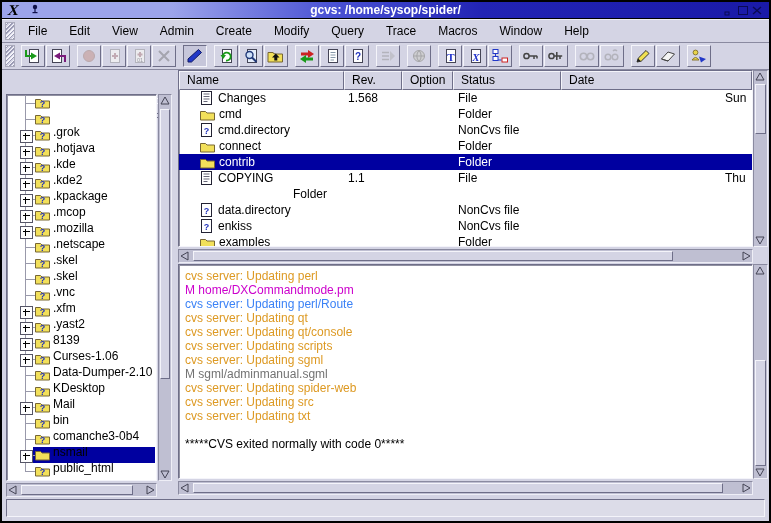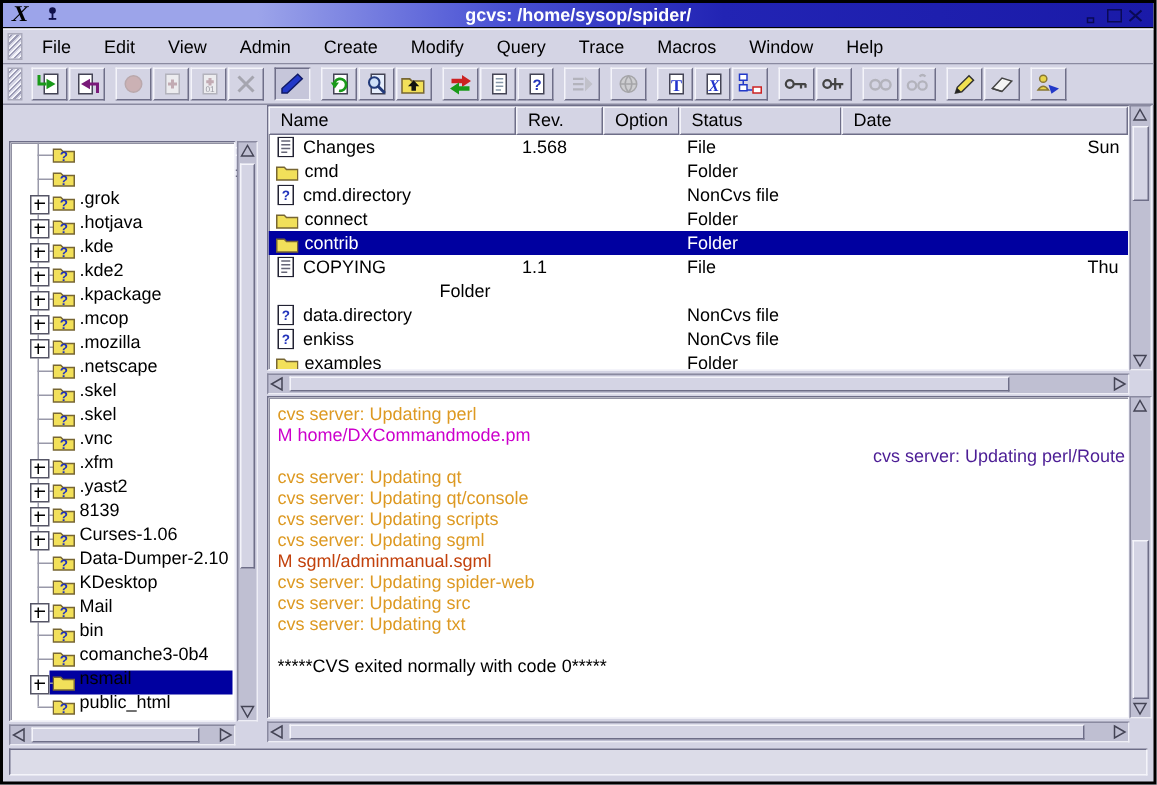--- a/index.html
+++ b/index.html
@@ -68,21 +68,21 @@
   .trow.sel .tlabel{color:#fff;}
 
   
   #list-frame{left:176px;top:68px;width:575px;height:177px;}
   #list-header{position:absolute;top:0;left:0;width:100%;height:19px;display:flex;z-index:2;}
   .hcell{background:#d4d4e4;border:1px solid;border-color:#f4f4fa #6e6e88 #6e6e88 #f4f4fa;
     box-sizing:border-box;padding-left:7px;line-height:16px;overflow:hidden;white-space:nowrap;}
   #list-rows{position:absolute;top:19px;left:0;right:0;bottom:0;overflow:hidden;}
   .frow{height:16px;display:flex;align-items:center;white-space:nowrap;}
   .frow.sel{background:var(--sel);color:#fff;}
-  .c-name{width:165px;padding-left:5px;display:flex;align-items:center;gap:4px;box-sizing:border-box;overflow:hidden;}
+  .c-name{width:165px;padding-left:21px;display:flex;align-items:center;gap:4px;box-sizing:border-box;overflow:hidden;}
   .c-rev{width:58px;padding-left:4px;box-sizing:border-box;}
   .c-option{width:51px;box-sizing:border-box;}
   .c-status{width:108px;padding-left:5px;box-sizing:border-box;}
   .c-tag{width:159px;box-sizing:border-box;}
   .c-date{flex:1;padding-left:5px;box-sizing:border-box;}
 
   
   #console-frame{left:176px;top:262px;width:575px;height:215px;}
   #console{padding:4px 2px 0 6px;}
   .cline{height:14px;line-height:14px;white-space:nowrap;}
@@ -732,26 +732,26 @@
           <div class="c-tag"></div>
           <div class="c-date"></div>
         </div>
       </div>
   </div>
 
   <div class="abs frame" id="console-frame">
     <div id="console">
         <div class="cline" style="color: rgb(221, 153, 34);">cvs server: Updating perl</div>
         <div class="cline" style="color: rgb(204, 0, 204);">M home/DXCommandmode.pm</div>
-        <div class="cline" style="color: #4c1d95; text-align: right;">cvs server: Updating perl/Route</div>
+        <div class="cline" style="color: #3b82f6;">cvs server: Updating perl/Route</div>
         <div class="cline" style="color: rgb(221, 153, 34);">cvs server: Updating qt</div>
         <div class="cline" style="color: rgb(221, 153, 34);">cvs server: Updating qt/console</div>
         <div class="cline" style="color: rgb(221, 153, 34);">cvs server: Updating scripts</div>
         <div class="cline" style="color: rgb(221, 153, 34);">cvs server: Updating sgml</div>
-        <div class="cline" style="color: #c2410c;">M sgml/adminmanual.sgml</div>
+        <div class="cline" style="color: #737373;">M sgml/adminmanual.sgml</div>
         <div class="cline" style="color: rgb(221, 153, 34);">cvs server: Updating spider-web</div>
         <div class="cline" style="color: rgb(221, 153, 34);">cvs server: Updating src</div>
         <div class="cline" style="color: rgb(221, 153, 34);">cvs server: Updating txt</div>
         <div class="cline" style="color: rgb(0, 0, 0);">&nbsp;</div>
         <div class="cline" style="color: rgb(0, 0, 0);">*****CVS exited normally with code 0*****</div>
       </div>
   </div>
 
   <div class="abs" id="status-bar"></div>
 

